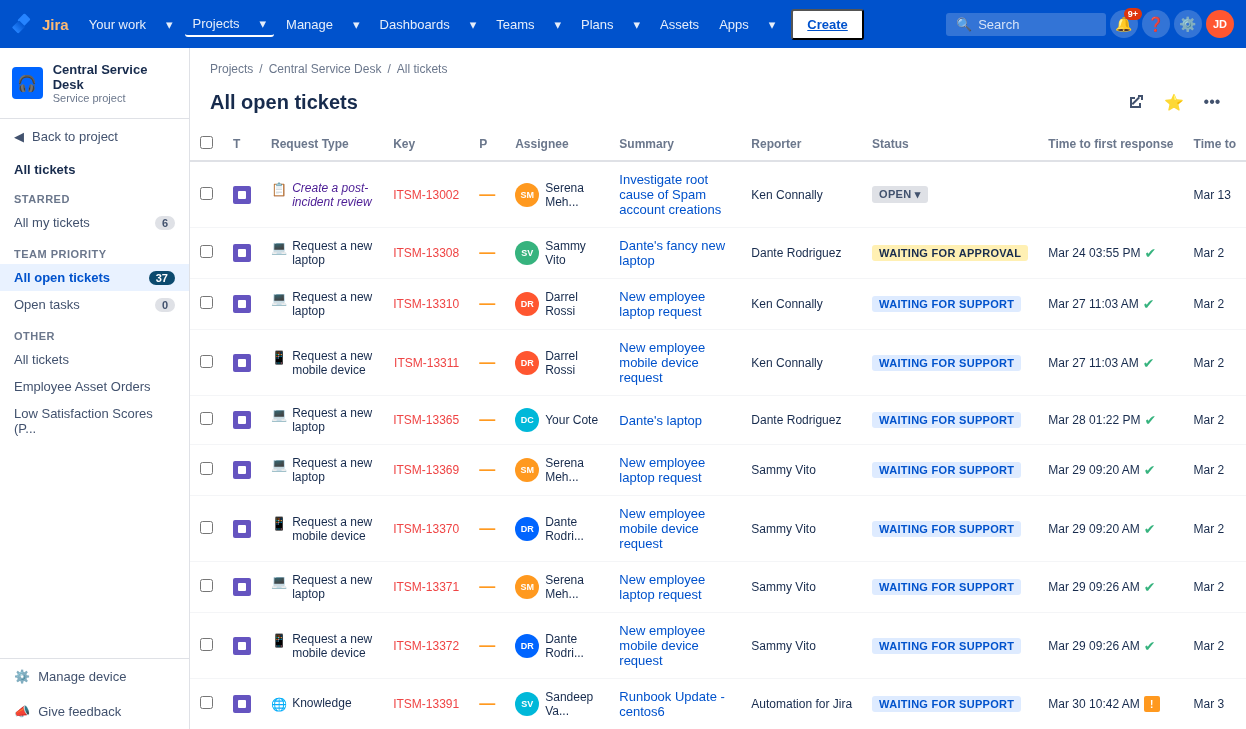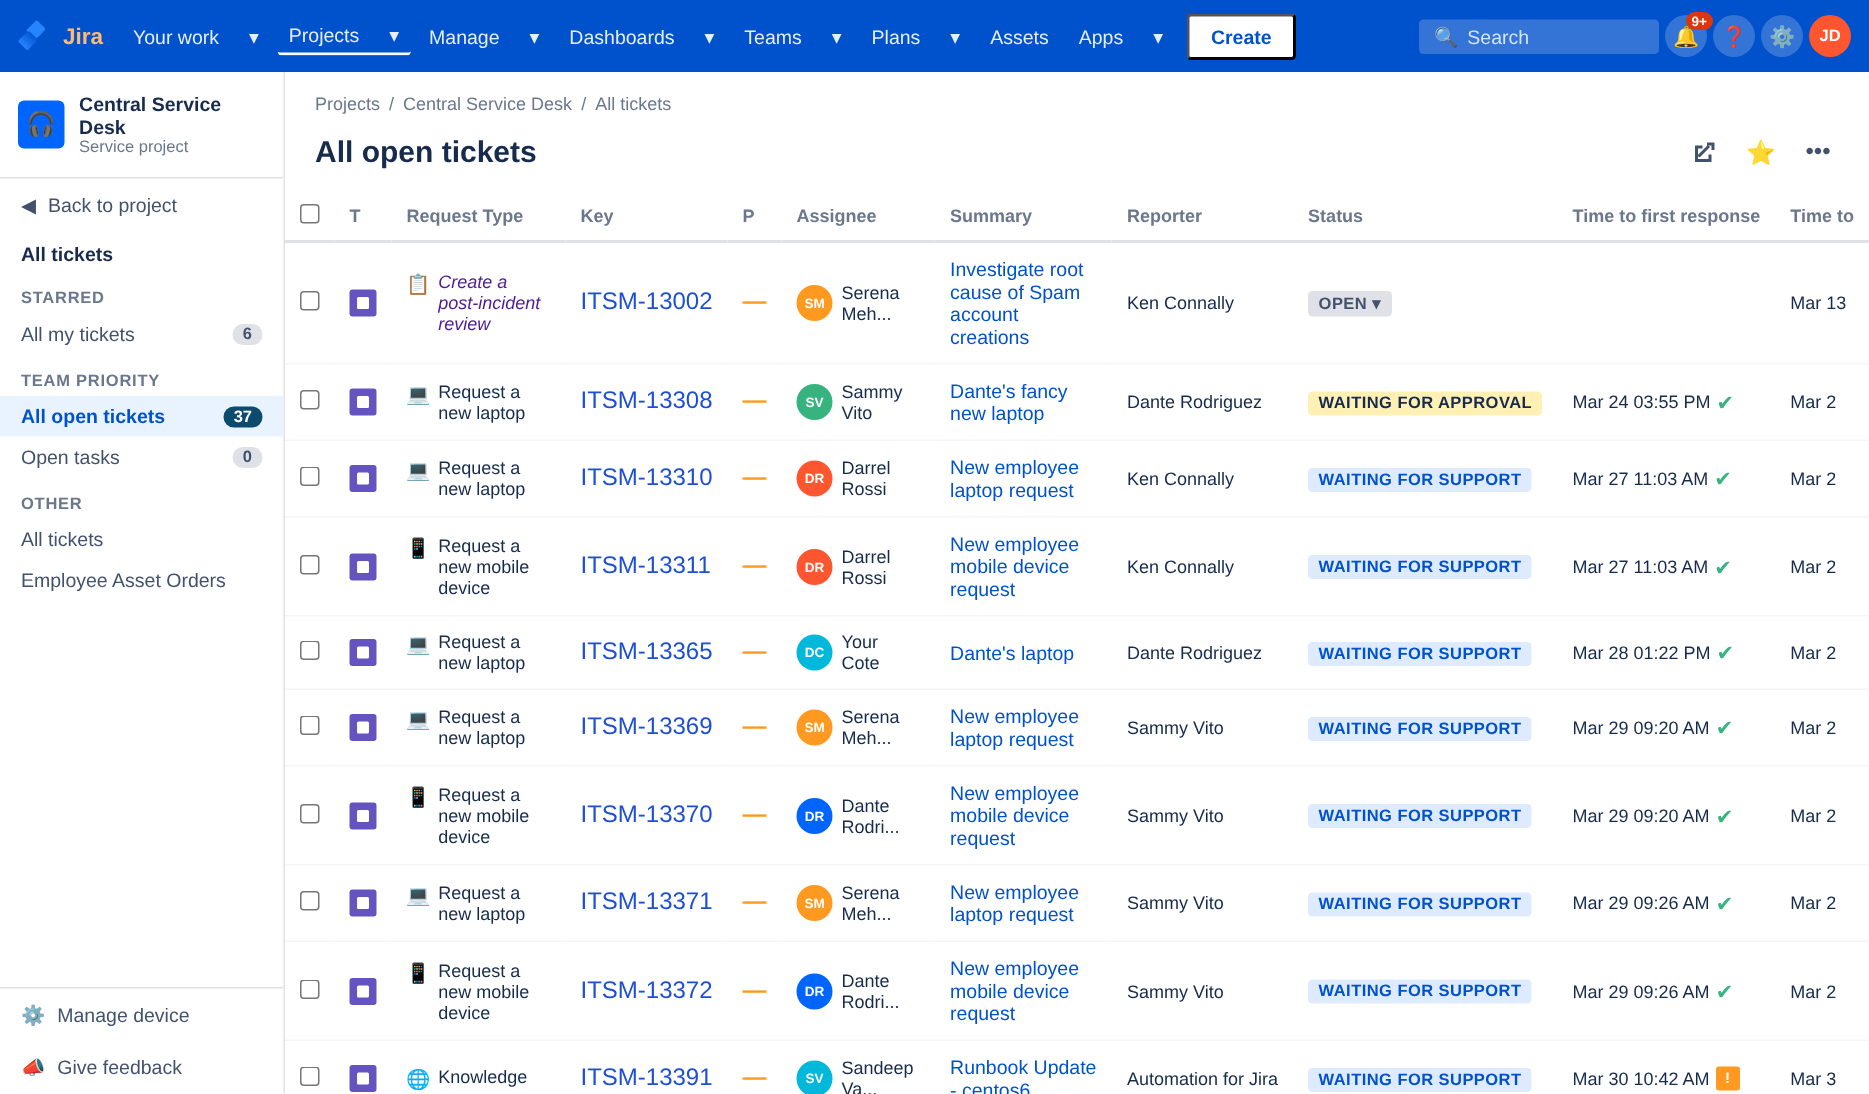--- a/index.html
+++ b/index.html
@@ -7,21 +7,21 @@
 
     
     .topnav {
       display: flex; align-items: center; height: 48px;
       background: #0052cc; padding: 0 12px; gap: 4px;
       position: fixed; top: 0; left: 0; right: 0; z-index: 100;
     }
     .topnav-logo { display: flex; align-items: center; gap: 6px; color: #fdba74; font-weight: bold; font-size: 15px; margin-right: 8px; }
     .topnav-logo svg { width: 24px; height: 24px; }
     .topnav-item { color: rgba(255,255,255,0.9); padding: 4px 8px; border-radius: 3px; cursor: pointer; font-size: 13px; display: flex; align-items: center; gap: 20px; }
-    .topnav-create { background: #fff; color: #0052cc; font-weight: 600; padding: 6px 14px; border-radius: 3px; cursor: pointer; margin-left: 4px; font-size: 13px; }
+    .topnav-create { background: #fff; color: #0052cc; font-weight: 600; padding: 6px 14px; border-radius: 3px; cursor: pointer; margin-left: 4px; font-size: 13px; text-decoration: underline; }
     .topnav-spacer { flex: 1; }
     .topnav-search { display: flex; align-items: center; background: rgba(255,255,255,0.2); border-radius: 3px; padding: 4px 10px; gap: 6px; width: 160px; color: rgba(255,255,255,0.8); font-size: 13px; cursor: pointer; }
     .topnav-icon { width: 28px; height: 28px; border-radius: 50%; background: rgba(255,255,255,0.2); display: flex; align-items: center; justify-content: center; color: #fff; cursor: pointer; font-size: 14px; position: relative; }
     .notification-badge { position: absolute; top: -2px; right: -4px; background: #de350b; color: #fff; font-size: 9px; font-weight: bold; border-radius: 8px; padding: 1px 4px; }
     .avatar-icon { width: 28px; height: 28px; border-radius: 50%; background: #ff5630; display: flex; align-items: center; justify-content: center; color: #fff; font-size: 11px; font-weight: bold; cursor: pointer; }
 
     
     .layout { display: flex; margin-top: 48px; height: calc(100vh - 48px); }
 
     
@@ -52,21 +52,21 @@
 
     
     .table-container { overflow-x: auto; }
     table { width: 100%; border-collapse: collapse; font-size: 13px; }
     thead tr { border-bottom: 2px solid #dfe1e6; }
     thead th { padding: 8px 10px; text-align: left; font-size: 12px; font-weight: 600; color: #6b778c; white-space: nowrap; cursor: pointer; }
     tbody tr { border-bottom: 1px solid #f4f5f7; }
     td { padding: 10px; vertical-align: middle; }
     .td-checkbox { width: 32px; }
     .td-type { width: 32px; }
-    .td-key { color: #1d4ed8; white-space: nowrap; cursor: pointer; font-size: 16px; }
+    .td-key { color: #ef4444; white-space: nowrap; cursor: pointer; font-size: 12px; text-align: right; }
     .td-priority { width: 30px; text-align: center; }
     .td-assignee { display: flex; align-items: center; gap: 6px; }
     .td-summary a { color: #0052cc; cursor: pointer; }
 
     
     .badge { display: inline-flex; align-items: center; padding: 2px 7px; border-radius: 3px; font-size: 11px; font-weight: 600; text-transform: uppercase; letter-spacing: 0.3px; white-space: nowrap; }
     .badge-open { background: #dfe1e6; color: #42526e; }
     .badge-waiting-approval { background: #fff0b3; color: #172b4d; }
     .badge-waiting-support { background: #deebff; color: #0052cc; }
     .avatar-sm { width: 24px; height: 24px; border-radius: 50%; background: #6554c0; display: inline-flex; align-items: center; justify-content: center; color: #fff; font-size: 9px; font-weight: bold; flex-shrink: 0; }
@@ -184,20 +184,23 @@
       <span>Open tasks</span>
       <span class="sidebar-item-badge">0</span>
     </div>
 
     <div class="sidebar-section-title">OTHER</div>
     <div class="sidebar-item">
       <span>All tickets</span>
     </div>
     <div class="sidebar-item">
       <span>Employee Asset Orders</span>
+    </div>
+    <div class="sidebar-item">
+      <span>Low Satisfaction Scores (P...</span>
     </div>
 
     <div class="sidebar-bottom">
       <div class="sidebar-bottom-item">
         <span>⚙️</span>
         <span>Manage device</span>
       </div>
       <div class="sidebar-bottom-item">
         <span>📣</span>
         <span>Give feedback</span>

